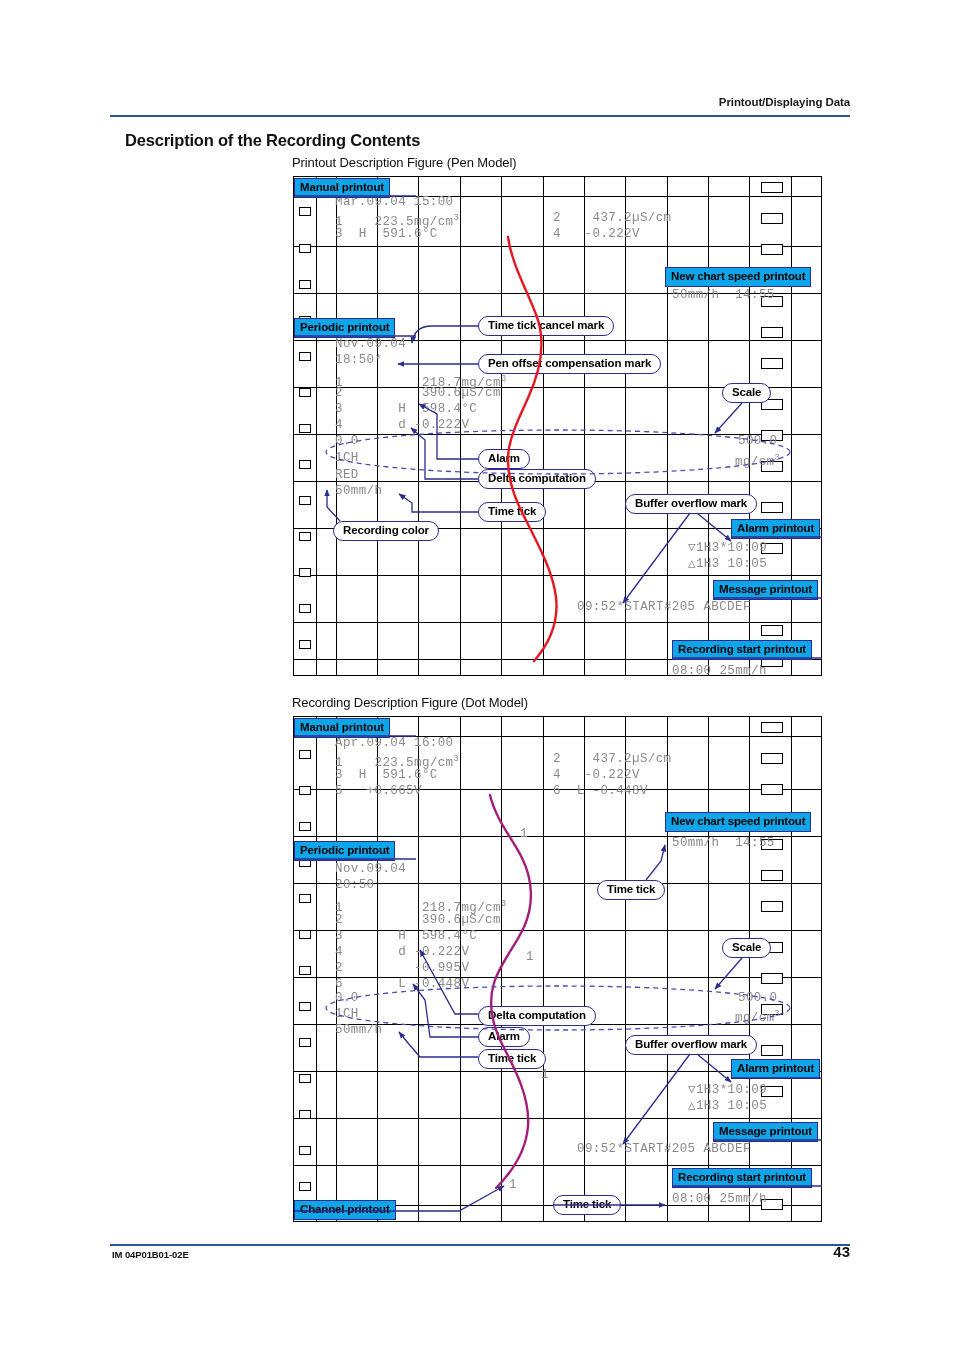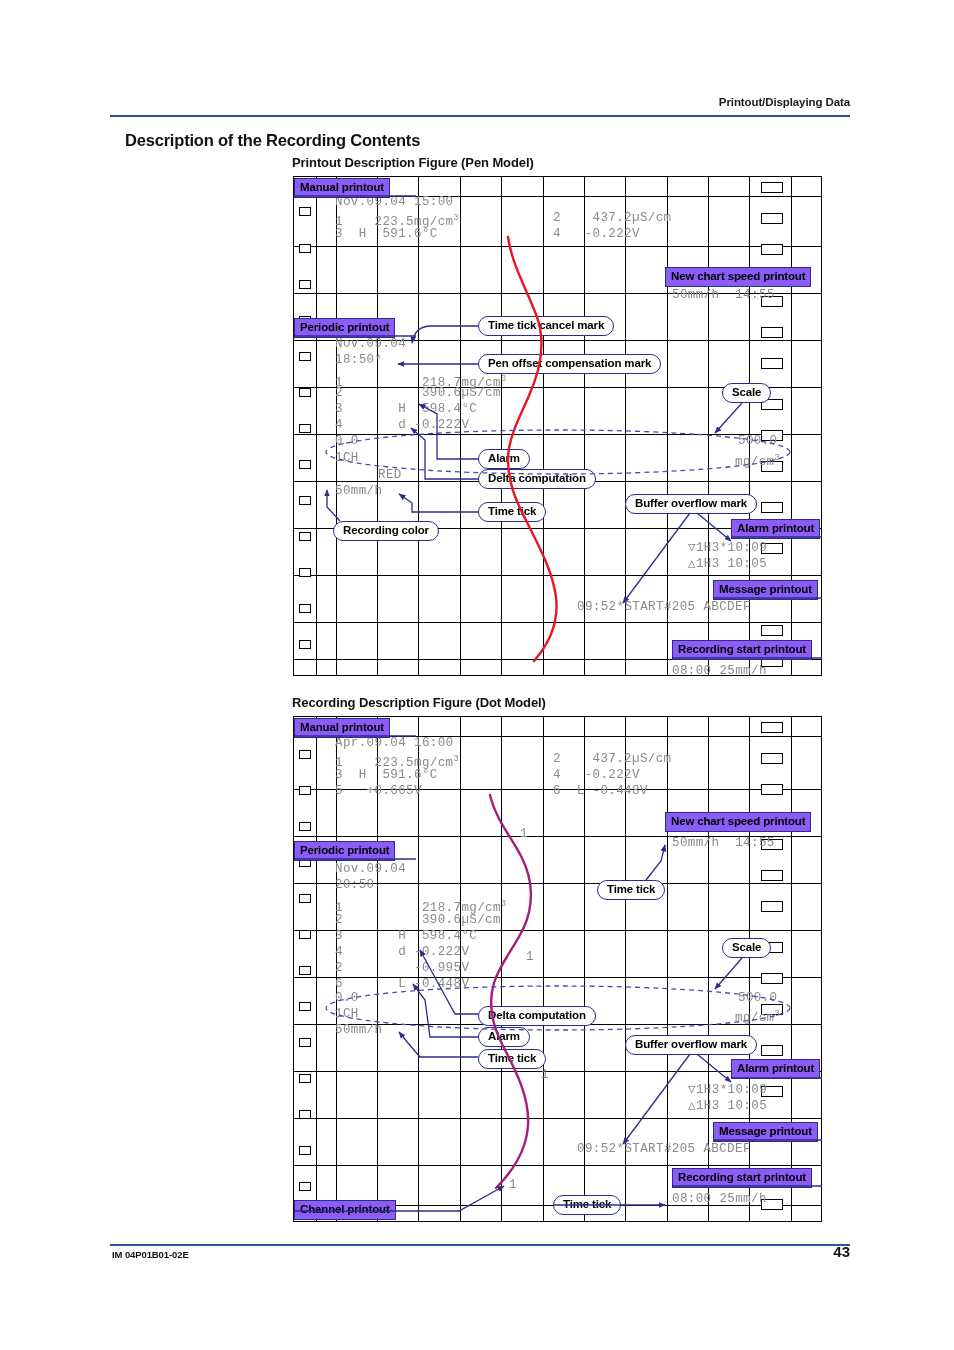--- a/index.html
+++ b/index.html
@@ -43,21 +43,21 @@
     left: 125px;
     top: 131px;
     font-size: 16.5px;
     font-weight: bold;
     color: #111;
     letter-spacing: -0.2px;
   }
   .fig-title {
     position: absolute;
     font-size: 13px;
-    font-weight: bold;
+    font-weight: normal;
     color: #111;
     letter-spacing: -0.1px;
   }
   #fig-title-pen { left: 292px; top: 155px; }
   #fig-title-dot { left: 292px; top: 695px; }
 
   
   .chart {
     position: absolute;
     border: 1.4px solid #000;
@@ -104,21 +104,21 @@
   .ptxt sup {
     font-size: 8.5px;
     vertical-align: super;
     letter-spacing: 0;
   }
 
   
   .callout-box {
     position: absolute;
     border: 1.4px solid #2c2c8f;
-    background: #8b5cf6;
+    background: #0ea5e9;
     color: #000;
     font-size: 11.5px;
     font-weight: bold;
     padding: 2px 5px 3px 5px;
     white-space: nowrap;
     letter-spacing: -0.15px;
     box-sizing: border-box;
     line-height: 13px;
   }
 
@@ -239,40 +239,40 @@
   <div class="hole right" style="left:467px; top:222px;"></div>
   <div class="hole right" style="left:467px; top:253px;"></div>
   <div class="hole right" style="left:467px; top:284px;"></div>
   <div class="hole right" style="left:467px; top:325px;"></div>
   <div class="hole right" style="left:467px; top:366px;"></div>
   <div class="hole right" style="left:467px; top:407px;"></div>
   <div class="hole right" style="left:467px; top:448px;"></div>
   <div class="hole right" style="left:467px; top:479px;"></div>
 </div>
 
-<div class="ptxt" style="left:335px; top:195px;">Nov.09.04 15:00</div>
+<div class="ptxt" style="left:335px; top:195px;">Mar.09.04 15:00</div>
 <div class="ptxt" style="left:335px; top:211px;"><span>1    223.5mg/cm</span><sup>3</sup></div>
 <div class="ptxt" style="left:335px; top:227px;">3  H  591.6°C</div>
 <div class="ptxt" style="left:553px; top:211px;">2    437.2µS/cm</div>
 <div class="ptxt" style="left:553px; top:227px;">4   -0.222V</div>
 
 <div class="ptxt" style="left:672px; top:288px;">50mm/h  14:55</div>
 
 <div class="ptxt" style="left:335px; top:337px;">Nov.09.04</div>
 <div class="ptxt" style="left:335px; top:353px;">18:50*</div>
 <div class="ptxt" style="left:335px; top:372px;"><span>1          218.7mg/cm</span><sup>3</sup></div>
 <div class="ptxt" style="left:335px; top:386px;">2          390.6µS/cm</div>
 <div class="ptxt" style="left:335px; top:402px;">3       H  598.4°C</div>
 <div class="ptxt" style="left:335px; top:418px;">4       d -0.222V</div>
 
 <div class="ptxt" style="left:335px; top:434px;">0.0</div>
 <div class="ptxt" style="left:738px; top:434px;">500.0</div>
 <div class="ptxt" style="left:335px; top:451px;">1CH</div>
 <div class="ptxt" style="left:735px; top:451px;"><span>mg/cm</span><sup>3</sup></div>
-<div class="ptxt" style="left:335px; top:468px;margin-left:43px;">RED</div>
+<div class="ptxt" style="left:335px; top:468px;">RED</div>
 <div class="ptxt" style="left:335px; top:484px;">50mm/h</div>
 
 <div class="ptxt" style="left:688px; top:541px;">▽1H3*10:09</div>
 <div class="ptxt" style="left:688px; top:557px;">△1H3 10:05</div>
 <div class="ptxt" style="left:577px; top:600px;">09:52*START#205 ABCDEF</div>
 <div class="ptxt" style="left:672px; top:664px;">08:00 25mm/h</div>
 
 <div class="callout-box" style="left:294px; top:178px;">Manual printout</div>
 <div class="callout-box" style="left:665px; top:267px;">New chart speed printout</div>
 <div class="callout-box" style="left:294px; top:318px;">Periodic printout</div>

